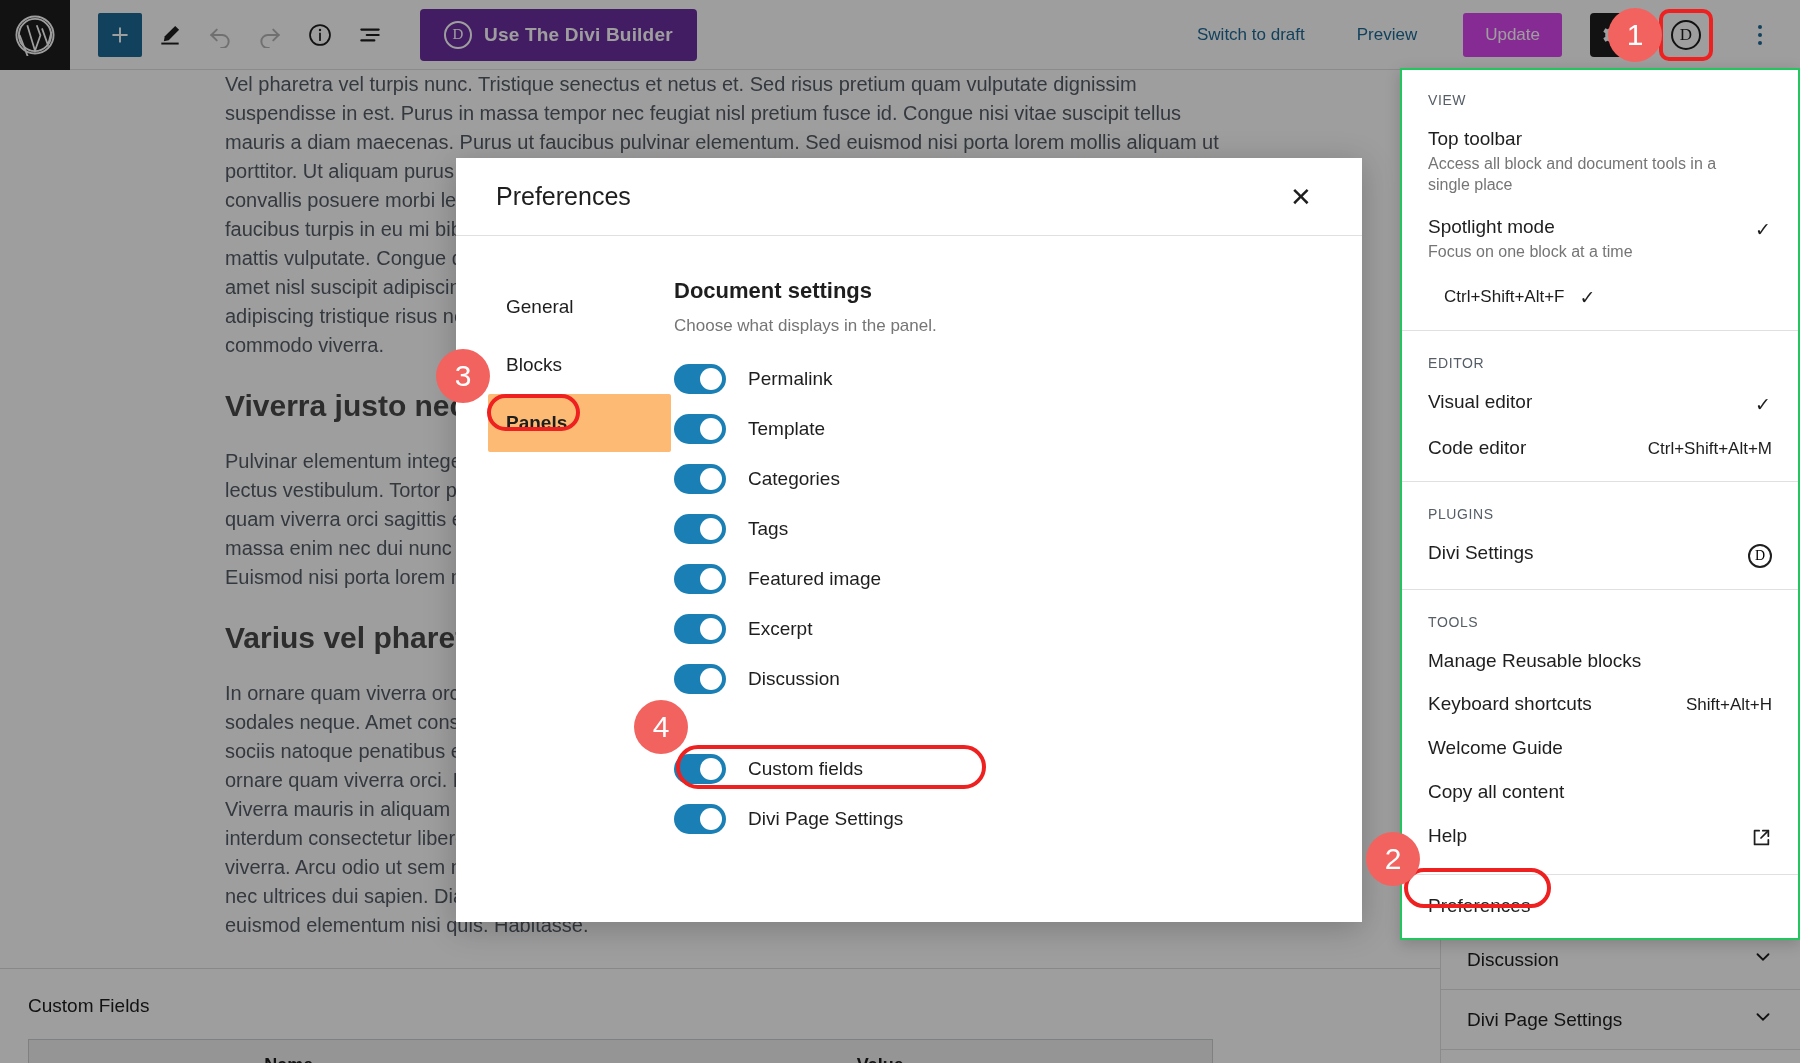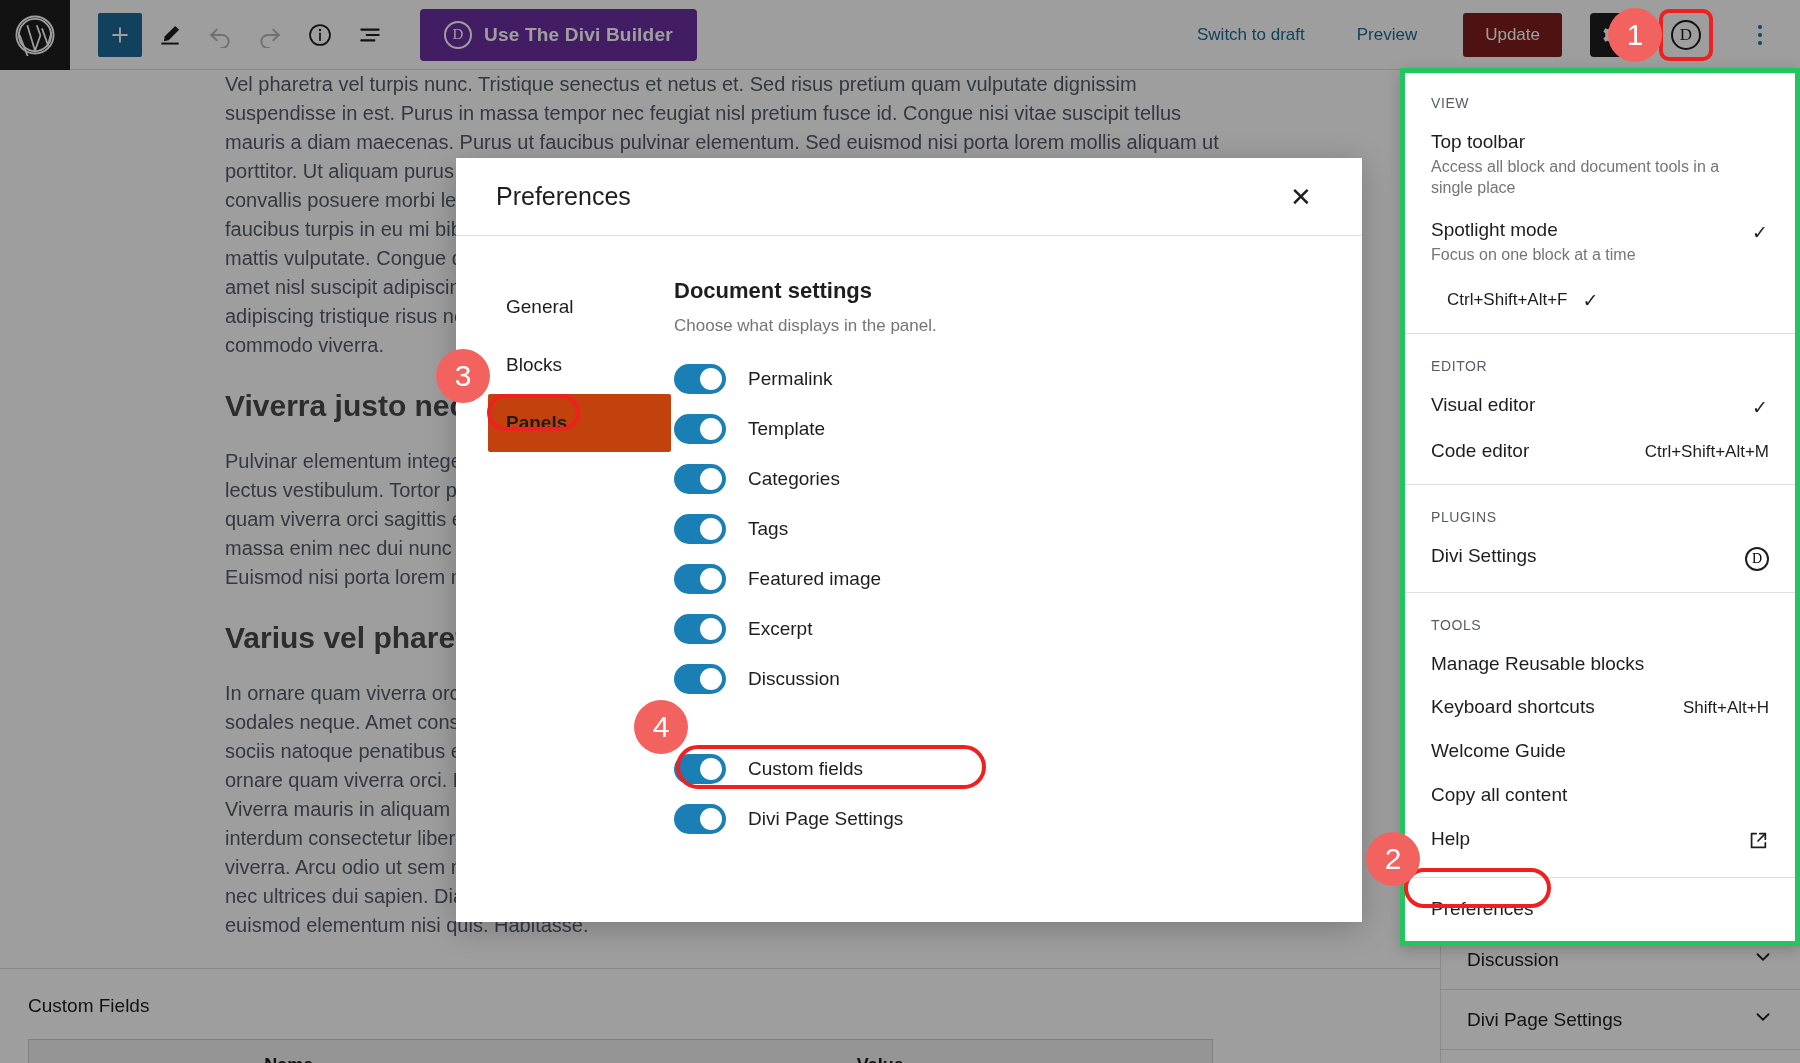--- a/index.html
+++ b/index.html
@@ -52,21 +52,21 @@
     width: 28px; height: 28px; border: 2px solid #fff; border-radius: 50%;
     display: flex; align-items: center; justify-content: center;
     font-size: 15px; font-weight: normal; font-family: "Liberation Serif", serif;
   }
 
   .tb-right { margin-left: auto; display: flex; align-items: center; gap: 16px; padding-right: 18px; }
   .tb-link {
     color: #1d6a96; font-size: 17px; padding: 0 18px; cursor: pointer; white-space: nowrap;
   }
   .update-btn {
-    background: #7f1d1d; color: #fff; font-size: 17px;
+    background: #d946ef; color: #fff; font-size: 17px;
     height: 44px; padding: 0 22px; border-radius: 3px;
     display: flex; align-items: center; margin: 0 12px; cursor: pointer;
   }
   .gear-btn {
     width: 44px; height: 44px; background: #1e1e1e; color: #fff; border-radius: 4px;
     display: flex; align-items: center; justify-content: center; cursor: pointer;
   }
   .gear-btn svg { width: 24px; height: 24px; }
   .divi-icon-btn {
     width: 44px; height: 44px; display: flex; align-items: center; justify-content: center;
@@ -110,21 +110,21 @@
   }
   .accordion-row {
     height: 60px; display: flex; align-items: center; justify-content: space-between;
     padding: 0 26px; border-bottom: 1px solid #e0e0e0; font-size: 19px; color: #1e1e1e; cursor: pointer;
   }
   .accordion-row .chev { color: #1e1e1e; }
 
   
   .options-menu {
     position: absolute; top: 68px; right: 0; width: 400px;
-    background: #ffffff; border: 5px solid #22c55e;
+    background: #ffffff; border: 2px solid #22c55e;
     box-shadow: 0 4px 14px rgba(0,0,0,0.18);
     z-index: 60; padding: 8px 0 10px 0;
   }
   .menu-group-label {
     font-size: 14px; color: #555d66; letter-spacing: .6px;
     padding: 14px 26px 10px 26px; text-transform: uppercase;
   }
   .menu-item {
     display: flex; align-items: flex-start; justify-content: space-between;
     padding: 9px 26px 11px 26px; cursor: pointer; gap: 12px;
@@ -154,21 +154,21 @@
   .modal-close {
     width: 42px; height: 42px; display: flex; align-items: center; justify-content: center;
     font-size: 26px; color: #1e1e1e; cursor: pointer; line-height: 1;
   }
   .modal-body { flex: 1; display: flex; padding: 42px 0 0 0; overflow: hidden; }
   .modal-nav { width: 215px; flex: 0 0 215px; padding-left: 32px; }
   .nav-item {
     height: 58px; display: flex; align-items: center; padding-left: 18px;
     font-size: 19px; color: #1e1e1e; cursor: pointer; border-radius: 2px;
   }
-  .nav-item.active { background: #c2410c; font-weight: bold; }
+  .nav-item.active { background: #fdba74; font-weight: bold; }
   .modal-main { flex: 1; padding: 0 60px 12px 3px; }
   .sec-title { font-size: 22px; font-weight: bold; color: #1e1e1e; margin-bottom: 12px; }
   .sec-sub { font-size: 17px; color: #757575; margin-bottom: 26px; }
   .toggle-row { display: flex; align-items: center; gap: 22px; margin-bottom: 16px; height: 34px; }
   .toggle {
     width: 52px; height: 30px; border-radius: 15px; background: #1a7fb5;
     position: relative; flex: 0 0 52px; cursor: pointer;
   }
   .toggle .knob {
     position: absolute; top: 4px; right: 4px; width: 22px; height: 22px;

